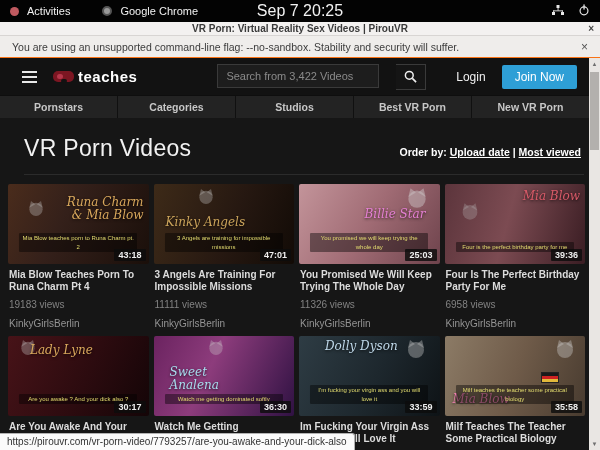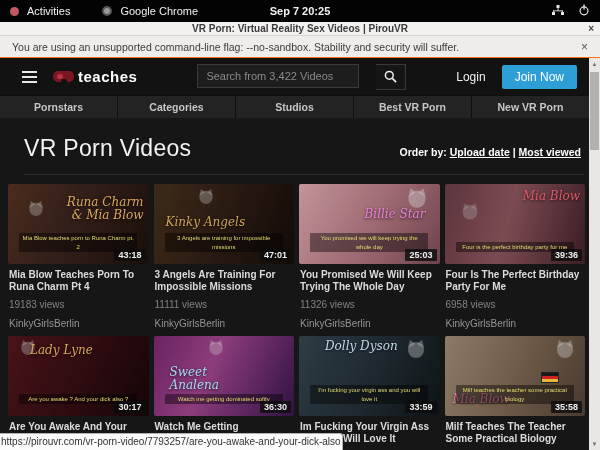--- a/index.html
+++ b/index.html
@@ -6,21 +6,21 @@
   html,body { width:600px; height:450px; overflow:hidden; background:#171717;
               font-family:"Liberation Sans", sans-serif; }
 
   
   .gnome-bar { position:absolute; left:0; top:0; width:600px; height:22px; background:#030303;
                color:#f2f2f2; display:flex; align-items:center; font-size:11px; padding:0 10px; }
   .gn-left { display:flex; align-items:center; gap:6px; }
   .dot-ic { width:9px; height:9px; border-radius:50%; background:#c05a60; display:inline-block; }
   .chrome-ic { width:10px; height:10px; border-radius:50%; background:#9a9a9a; border:2px solid #555;
                display:inline-block; margin-left:24px; }
-  .gn-center { position:absolute; left:0; right:0; text-align:center; font-weight:bold; font-size:11px; }
+  .gn-center { position:absolute; left:0; right:0; text-align:center; font-weight:normal; font-size:16px; }
   .gn-right { margin-left:auto; display:flex; align-items:center; gap:14px; z-index:2; }
   .gn-item { padding:0 2px; cursor:default; }
 
   
   .win-titlebar { position:absolute; left:0; top:22px; width:600px; height:14px; background:#f3f1f0;
                   border-bottom:1px solid #d8d5d3; color:#3a3a3a; font-size:10px; font-weight:bold;
                   display:flex; align-items:center; justify-content:center; }
   .win-close { position:absolute; right:6px; top:0; font-size:10px; color:#444; line-height:14px; }
 
   
@@ -44,21 +44,21 @@
   .site-header { height:37px; background:#121212; display:flex; align-items:center; padding-left:22px; }
   .burger { width:15px; display:flex; flex-direction:column; gap:3px; margin-right:16px; cursor:pointer; }
   .burger i { display:block; height:2px; background:#e8e8e8; }
   .logo { display:flex; align-items:center; gap:4px; }
   .vr-goggle { width:21px; height:11px; background:#7c1622; border-radius:5px; position:relative; }
   .vr-goggle:before { content:""; position:absolute; left:4px; top:3px; width:6px; height:5px;
                       border-radius:3px; background:#b5364a; }
   .vr-goggle:after { content:""; position:absolute; left:8px; bottom:-1px; width:6px; height:4px;
                      background:#121212; border-radius:2px; }
   .logo-text { color:#fff; font-size:15px; font-weight:bold; letter-spacing:.5px; }
-  .search-wrap { display:flex; margin-left:60px;gap:17px; }
+  .search-wrap { display:flex; margin-left:80px;gap:17px; }
   .search-input { width:162px; height:24px; background:#1d1d1d; border:1px solid #3a3a3a;
                   color:#9a9a9a; font-size:11px; padding:0 8px; outline:none; }
   .search-input::placeholder { color:#8a8a8a; }
   .search-btn { width:30px; height:26px; background:#151515; border:1px solid #3a3a3a; border-left:none;
                 display:flex; align-items:center; justify-content:center; cursor:pointer; }
   .hdr-right { margin-left:auto; display:flex; align-items:center; margin-right:12px; }
   .login-link { color:#f0f0f0; font-size:12px; margin-right:16px; cursor:pointer; }
   .join-btn { background:#2e9fd6; color:#fff; font-size:12px; padding:5px 13px; border:none;
               border-radius:2px; cursor:pointer; }
 
@@ -122,21 +122,21 @@
   .v6 .thumb { background:linear-gradient(115deg,#2e3c44 0%,#1d272d 55%,#0e1316 100%); }
   .v6 .overlay { color:#bfd8e9; left:26px; top:4px; }
   .v6 .cat { right:12px; top:3px; }
   .v7 .thumb { background:linear-gradient(110deg,#8c7b66 0%,#6f5b49 50%,#483b2f 100%); }
   .v7 .overlay { color:#ef7fb0; left:8px; bottom:10px; }
   .v7 .cat { right:8px; top:3px; }
 
   
   .status-bubble { position:absolute; left:0; bottom:0; z-index:60; background:#fbfbfb;
                    border:1px solid #b2b2b2; border-left:none; border-bottom:none;
-                   border-top-right-radius:3px; color:#333; font-size:10px; padding:2px 1px 3px; }
+                   border-top-right-radius:3px; color:#333; font-size:10px; padding:2px 7px 3px; }
 </style>
 </head>
 <body>
 
 <div class="gnome-bar">
   <div class="gn-left">
     <span class="dot-ic"></span>
     <span class="gn-item">Activities</span>
     <span class="chrome-ic"></span>
     <span class="gn-item">Google Chrome</span>

